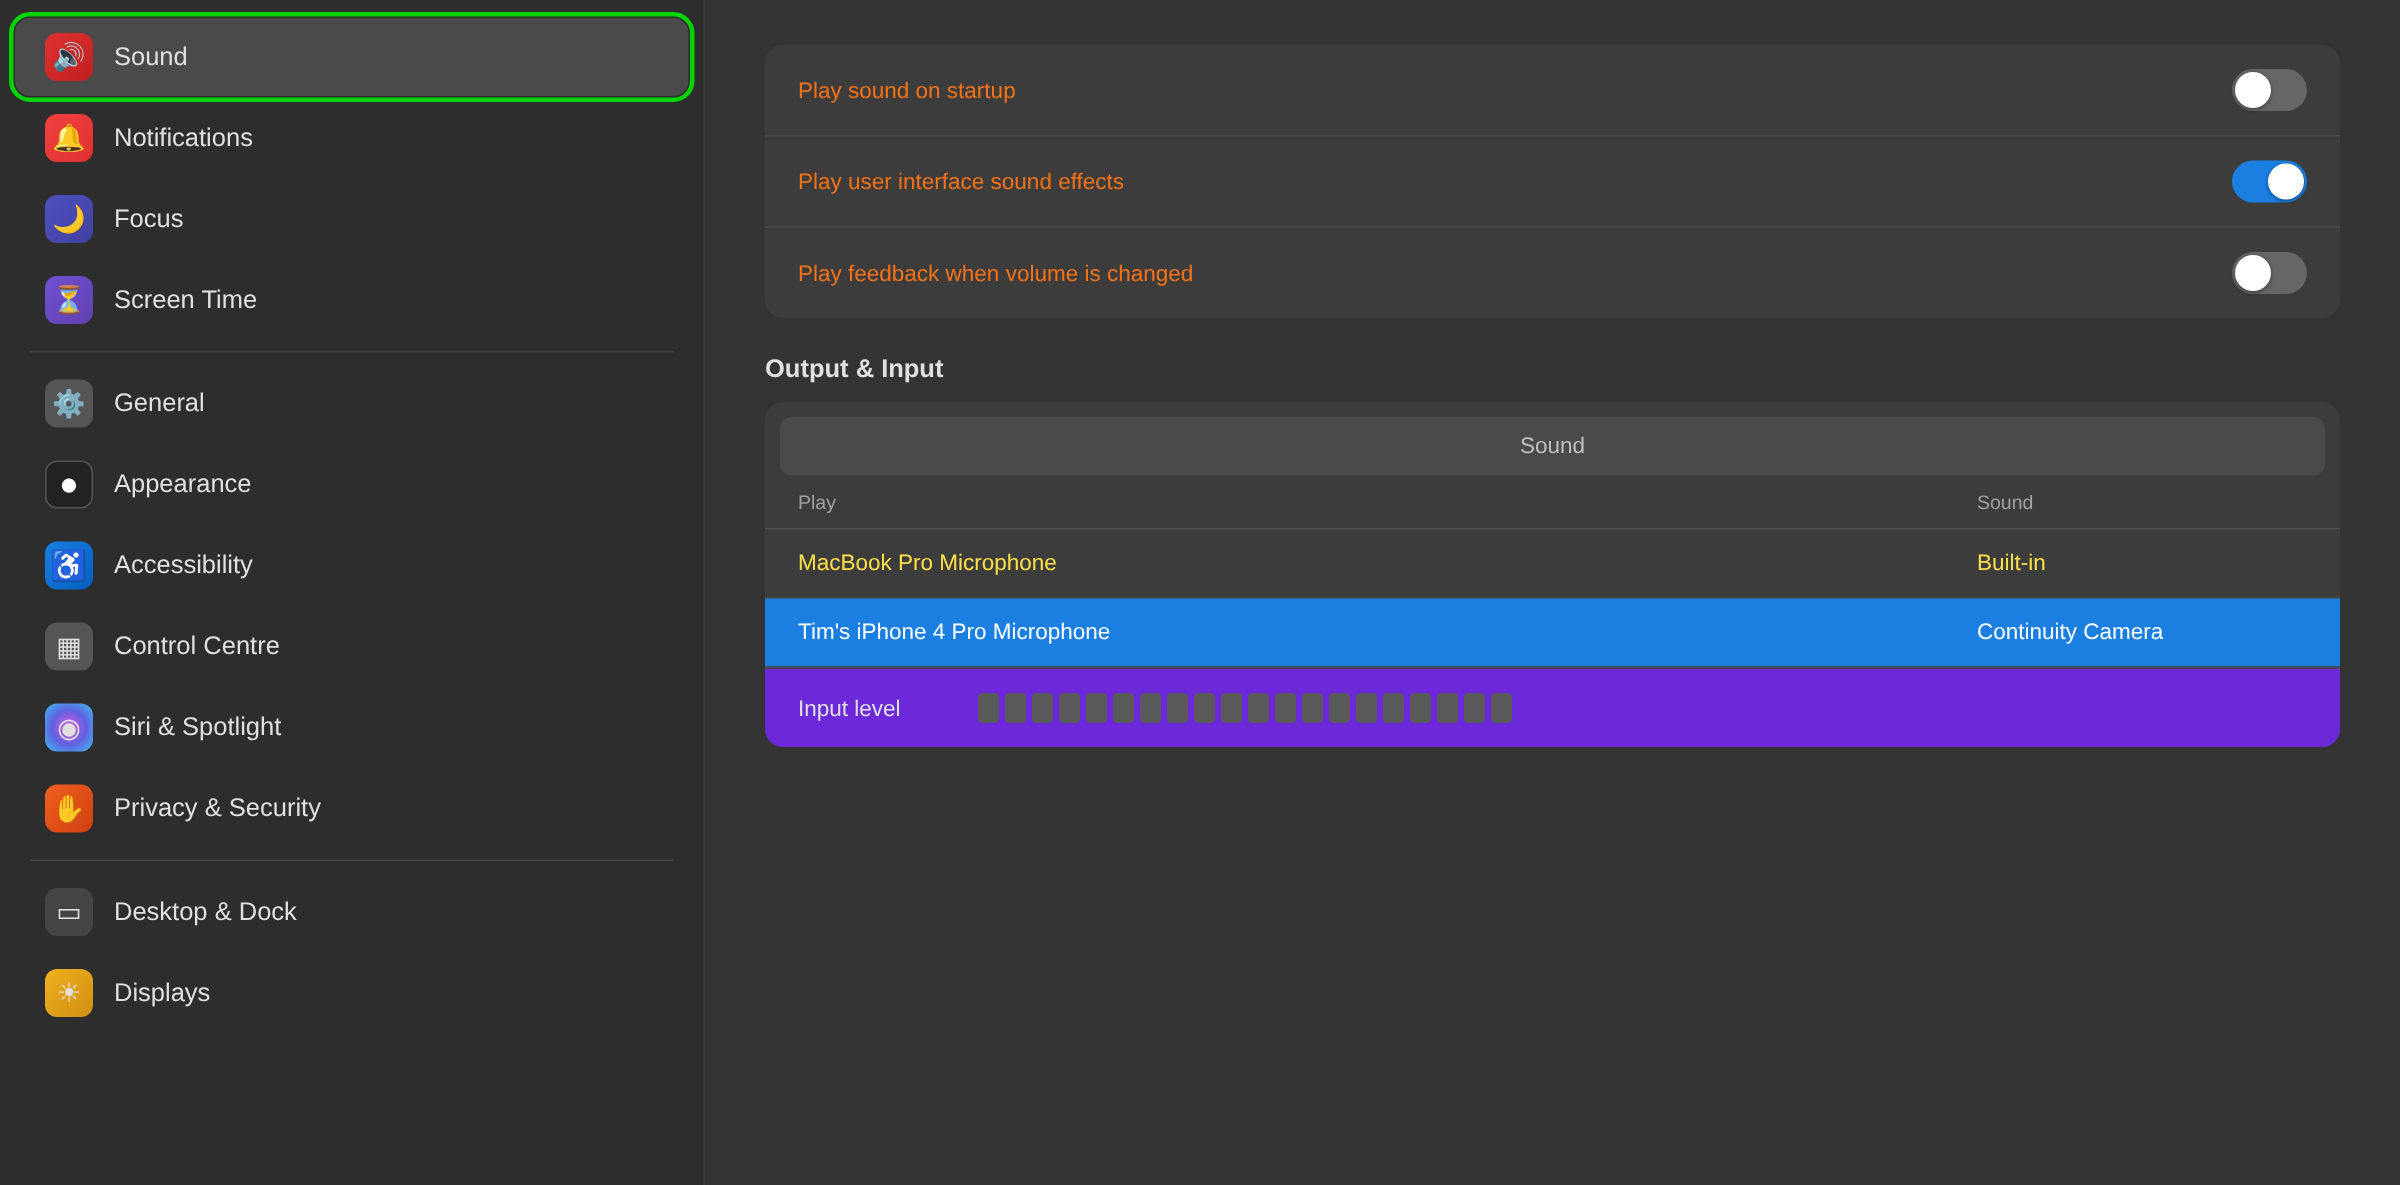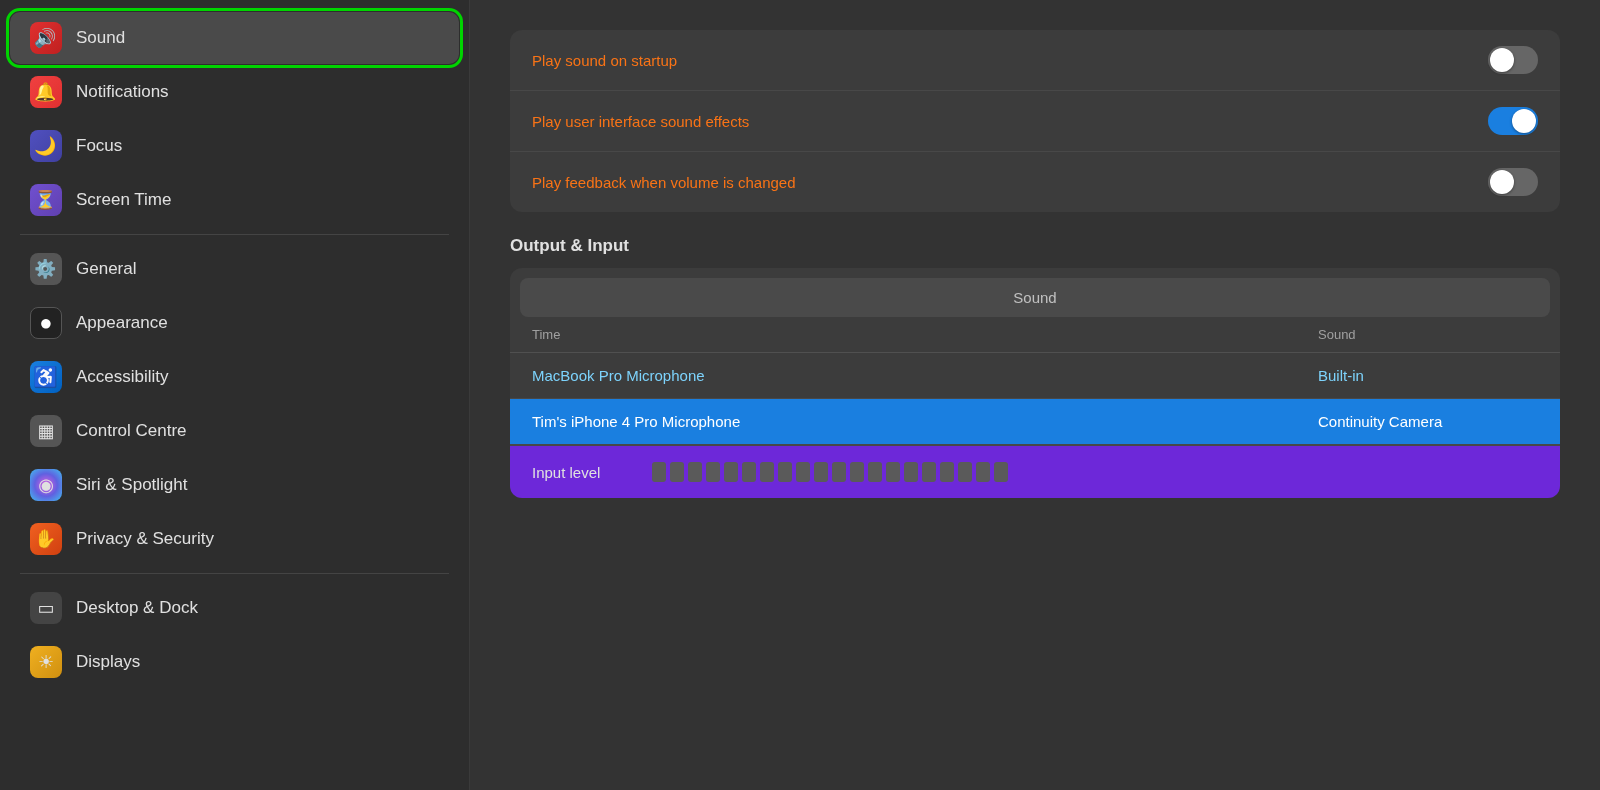--- a/index.html
+++ b/index.html
@@ -207,21 +207,21 @@
     }
 
     .table-row:last-child { border-bottom: none; }
 
     .table-row.selected {
       background: #1a7fe0;
     }
 
     .table-cell {
       font-size: 15px;
-      color: #7dd3fc;
+      color: #fde047;
     }
 
     .table-cell.name { flex: 1; }
     .table-cell.type { width: 220px; }
 
     .table-row.selected .table-cell {
       color: white;
     }
 
     
@@ -350,21 +350,21 @@
 
     <div class="tab-bar-wrapper">
       <div class="tab-bar">
         <div class="tab-button">
           <span>Sound</span>
         </div>
       </div>
     </div>
 
     <div class="table-header">
-      <div class="table-header-cell name">Time</div>
+      <div class="table-header-cell name">Play</div>
       <div class="table-header-cell type">Sound</div>
     </div>
 
     <div class="table-row">
       <div class="table-cell name">MacBook Pro Microphone</div>
       <div class="table-cell type">Built-in</div>
     </div>
     <div class="table-row selected">
       <div class="table-cell name">Tim's iPhone 4 Pro Microphone</div>
       <div class="table-cell type">Continuity Camera</div>

